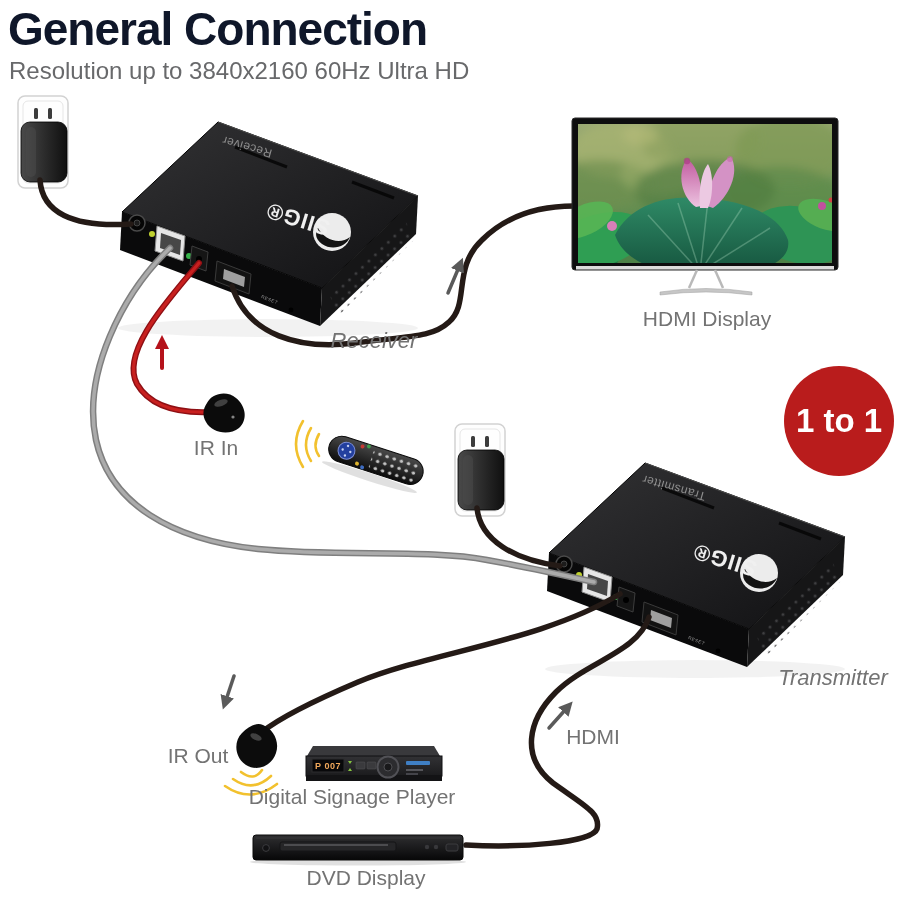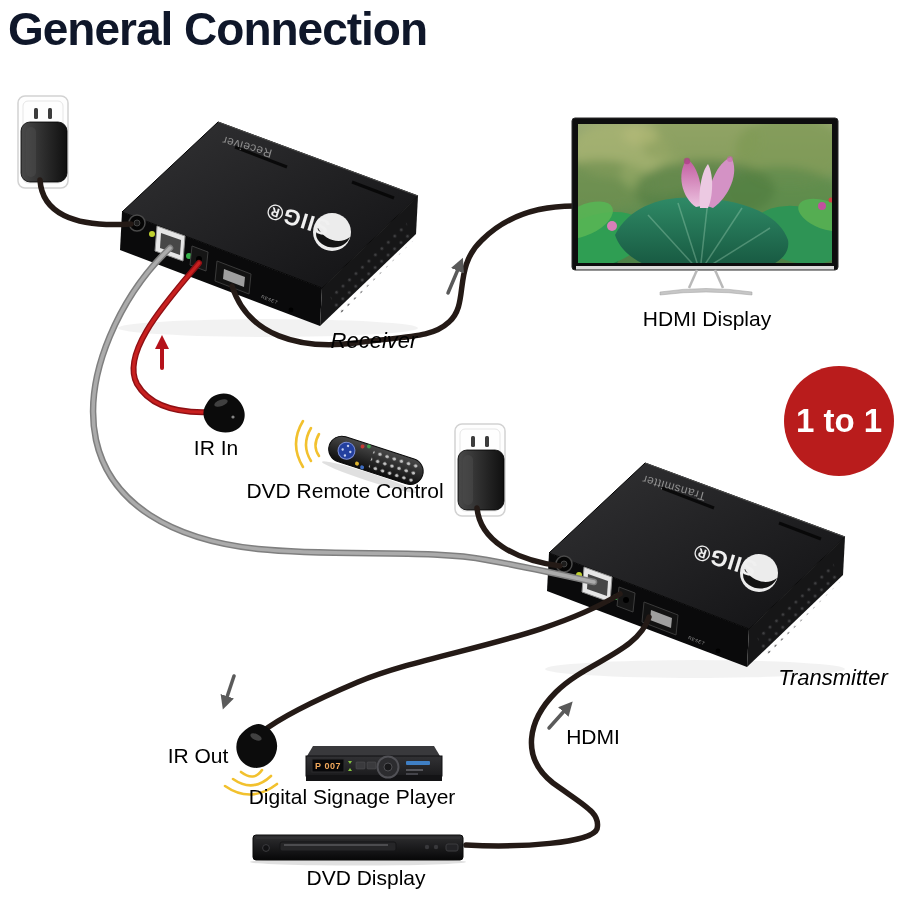--- a/index.html
+++ b/index.html
@@ -1,21 +1,21 @@
 <!DOCTYPE html>
 <html><head>
 <meta charset="utf-8">
 <style>
   html,body{margin:0;padding:0;background:#fff;}
   #stage{position:relative;width:900px;height:900px;background:#ffffff;overflow:hidden;
          font-family:"Liberation Sans",sans-serif;}
   #art{position:absolute;left:0;top:0;}
   .title{position:absolute;left:8px;top:2px;font-size:46px;font-weight:700;color:#0f172a;letter-spacing:-1px;white-space:nowrap;}
   .subtitle{position:absolute;left:9px;top:57px;font-size:24px;color:#68696b;white-space:nowrap;}
-  .lbl{position:absolute;transform:translate(-50%,-50%);font-size:21px;color:#000000;white-space:nowrap;}
+  .lbl{position:absolute;transform:translate(-50%,-50%);font-size:21px;color:#737373;white-space:nowrap;}
   .lbl.italic{font-style:italic;}
   .badge{position:absolute;border-radius:50%;background:#b91c1c;color:#ffffff;display:flex;
          align-items:center;justify-content:center;font-weight:700;}
   text.brand{font-size:22px;font-weight:700;fill:#f0f0f0;letter-spacing:1px;text-anchor:middle;}
   text.edge{font-size:12px;fill:#8f8f8f;letter-spacing:.5px;text-anchor:middle;}
   text.reset{font-size:4.5px;fill:#9a9a9a;letter-spacing:.5px;text-anchor:middle;}
   text.seg{font-size:9px;font-weight:700;fill:#f2a95c;letter-spacing:.5px;text-anchor:middle;}
 </style>
 </head>
 <body>
@@ -252,26 +252,26 @@
 
   <g fill="none" stroke-linecap="round">
     <path d="M448,293 L459,267" stroke="#5a5a5a" stroke-width="3.5" marker-end="url(#ahGray)"></path>
     <path d="M549,728 L566,709" stroke="#5a5a5a" stroke-width="3.5" marker-end="url(#ahGray)"></path>
     <path d="M234,676 L226,700" stroke="#5a5a5a" stroke-width="3.5" marker-end="url(#ahGray)"></path>
     <path d="M162,368 L162,345" stroke="#b5121b" stroke-width="4" marker-end="url(#ahRed)"></path>
   </g>
 </svg>
 
 <div class="title">General Connection</div>
+<div class="subtitle">Resolution up to 3840x2160 60Hz Ultra HD</div>
 
 <div class="badge" style="left:784px;top:366px;width:110px;height:110px;font-size:33px;">1 to 1</div>
 
 <div class="lbl" style="left:707px;top:319px;">HDMI Display</div>
 <div class="lbl italic" style="left:374px;top:341px;font-size:22px;">Receiver</div>
 <div class="lbl italic" style="left:833px;top:678px;font-size:22px;">Transmitter</div>
 <div class="lbl" style="left:216px;top:448px;">IR In</div>
-<div class="lbl" style="left:345px;top:491px;">DVD Remote Control</div>
 <div class="lbl" style="left:593px;top:737px;">HDMI</div>
 <div class="lbl" style="left:198px;top:756px;">IR Out</div>
 <div class="lbl" style="left:352px;top:797px;">Digital Signage Player</div>
 <div class="lbl" style="left:366px;top:878px;">DVD Display</div>
 
 </div>
 
 </body></html>

